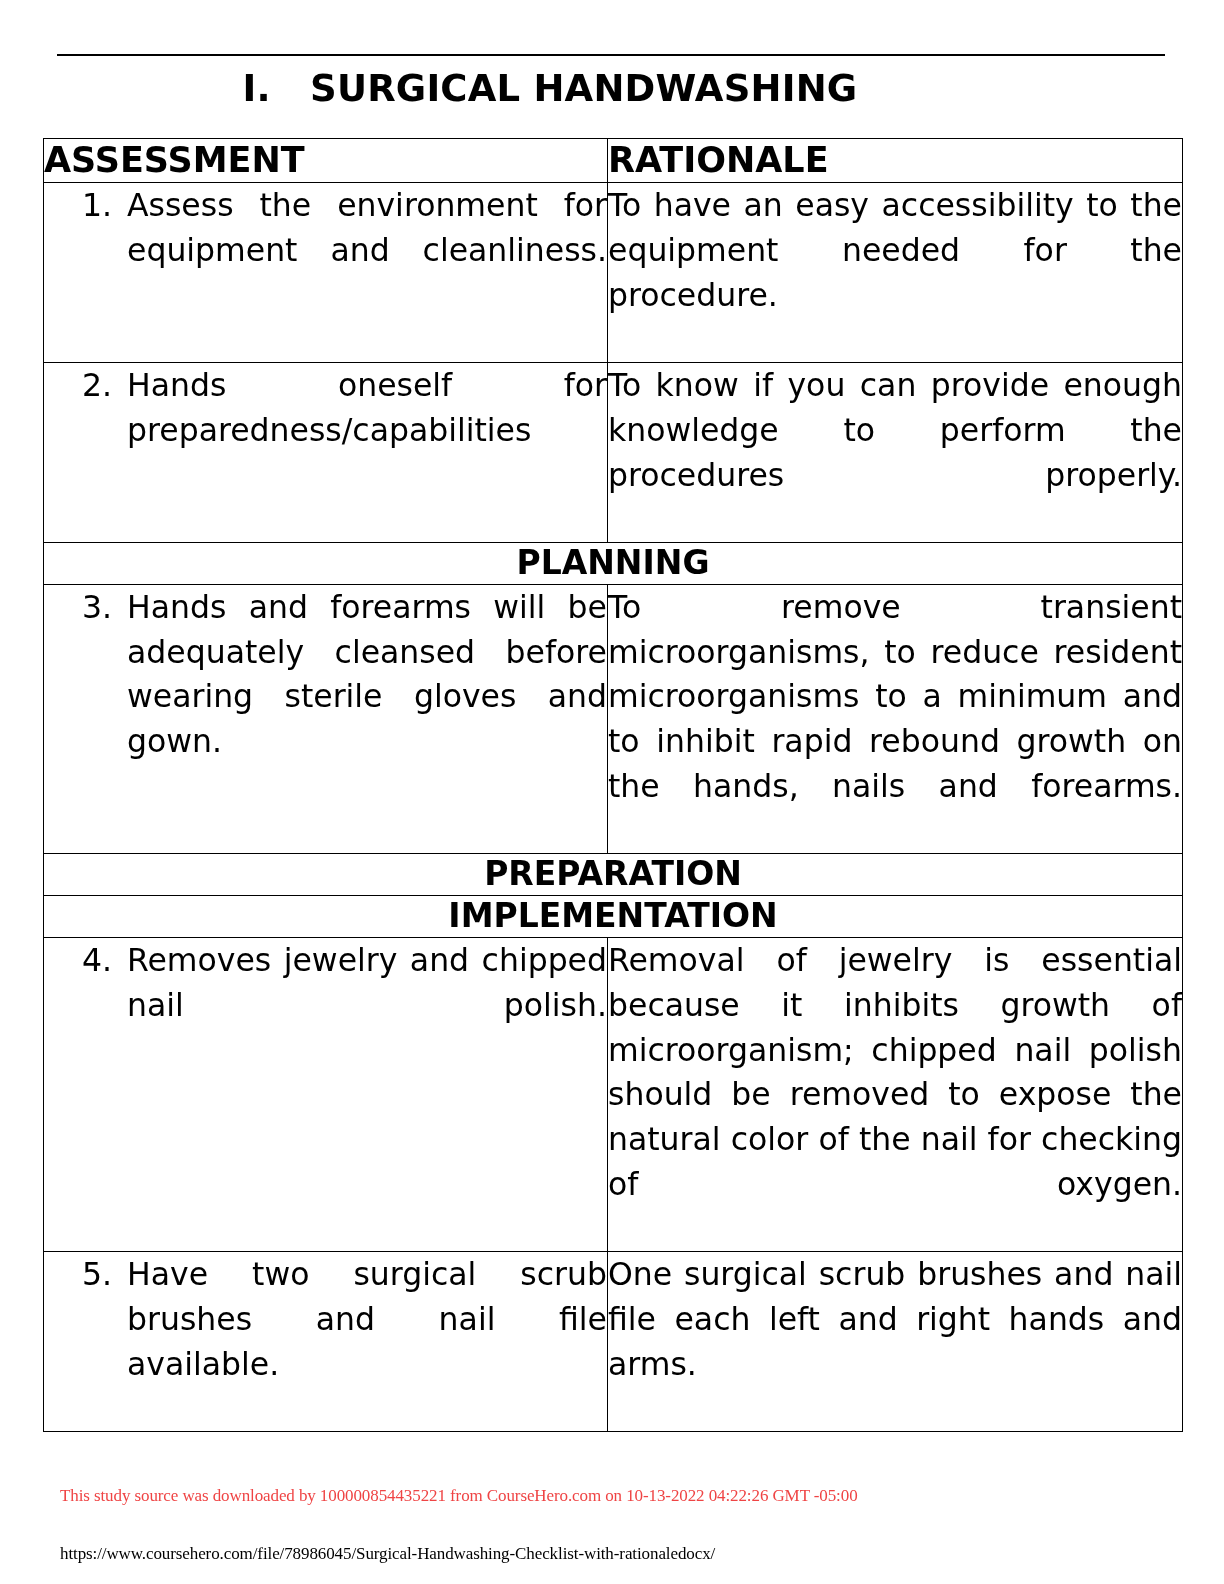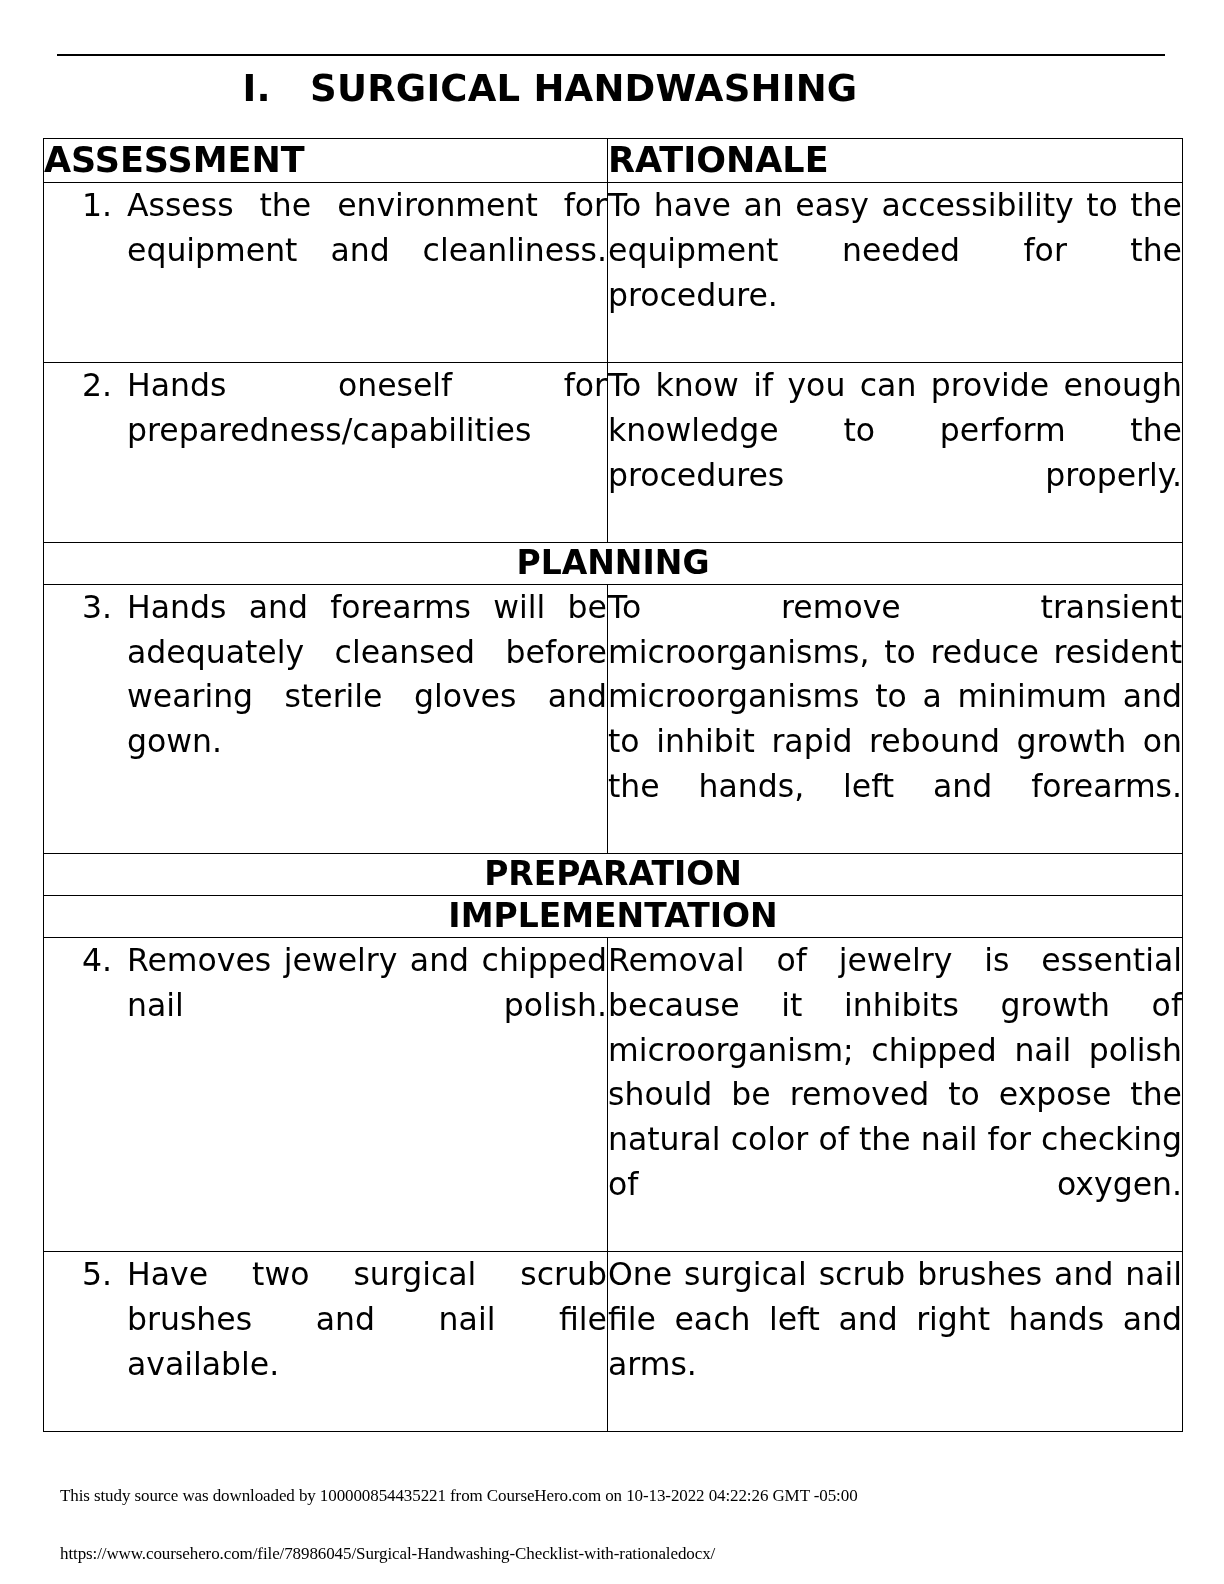--- a/index.html
+++ b/index.html
@@ -132,21 +132,21 @@
 
   
   .wm-line {
     position: absolute;
     left: 60px;
     top: 1487px;
     width: 1110px;
     font-family: "Liberation Serif", serif;
     font-size: 17px;
     line-height: 1.1;
-    color: #000000;
+    color: #ef4444;
     white-space: nowrap;
     letter-spacing: -0.1px;
   }
   .wm-url {
     position: absolute;
     left: 60px;
     top: 1545px;
     width: 1110px;
     font-family: "Liberation Serif", serif;
     font-size: 17px;
@@ -212,21 +212,21 @@
       <tr>
         <td class="cell step">
           <div class="step-list">
             <div class="step-item">
               <span class="num">3.</span>
               <span class="txt">Hands and forearms will be adequately cleansed before wearing sterile gloves and gown.</span>
             </div>
           </div>
         </td>
         <td class="cell rationale">
-          <span class="txt">To remove transient microorganisms, to reduce resident microorganisms to a minimum and to inhibit rapid rebound growth on the hands, left and forearms.</span>
+          <span class="txt">To remove transient microorganisms, to reduce resident microorganisms to a minimum and to inhibit rapid rebound growth on the hands, nails and forearms.</span>
         </td>
       </tr>
 
       <tr>
         <td class="section-head" colspan="2">PREPARATION</td>
       </tr>
 
       <tr>
         <td class="section-head" colspan="2">IMPLEMENTATION</td>
       </tr>

